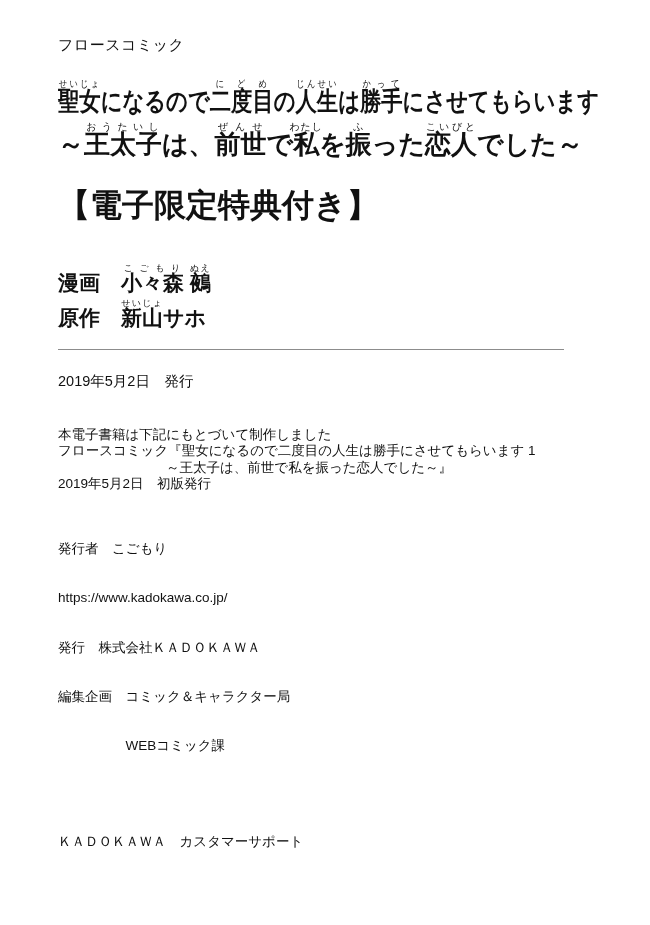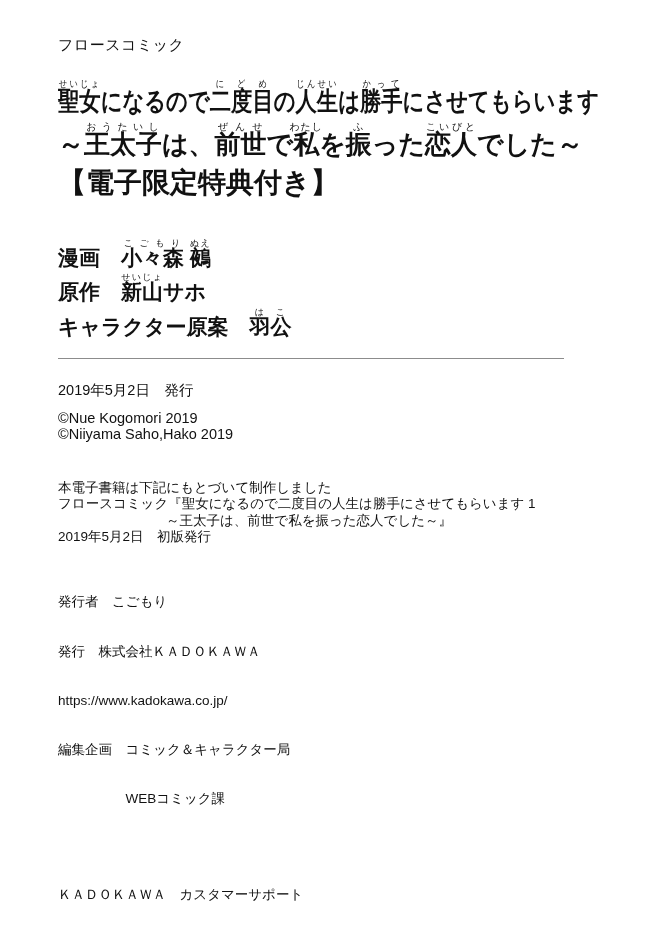--- a/index.html
+++ b/index.html
@@ -30,24 +30,24 @@
   .title-line.condensed {
     transform: scaleX(0.82);
     transform-origin: 0 50%;
   }
   .title-line rt, .credit-line rt {
     font-weight: 500;
     letter-spacing: 1px;
   }
   .title-line rt { font-size: 10px; }
   .edition-note {
-    font-size: 28px;
+    font-size: 32px;
     font-weight: 700;
     line-height: 1.35;
-    margin-top: 0;
+    margin-top: 20px;
   }
   .credits-block { margin-top: 36px; }
   .credit-line {
     font-size: 21px;
     font-weight: 700;
     line-height: 1.36;
   }
   .credit-line rt { font-size: 9px; }
   .divider {
     border: none;
@@ -80,35 +80,33 @@
 
   <div class="title-block">
     <div class="title-line condensed"><ruby>聖女<rt>せいじょ</rt></ruby>になるので<ruby>二度目<rt>にどめ</rt></ruby>の<ruby>人生<rt>じんせい</rt></ruby>は<ruby>勝手<rt>かって</rt></ruby>にさせてもらいます 1</div>
     <div class="title-line">～<ruby>王太子<rt>おうたいし</rt></ruby>は、<ruby>前世<rt>ぜんせ</rt></ruby>で<ruby>私<rt>わたし</rt></ruby>を<ruby>振<rt>ふ</rt></ruby>った<ruby>恋人<rt>こいびと</rt></ruby>でした～</div>
     <div class="edition-note">【電子限定特典付き】</div>
   </div>
 
   <div class="credits-block">
     <div class="credit-line">漫画　<ruby>小々森<rt>こごもり</rt></ruby> <ruby>鵺<rt>ぬえ</rt></ruby></div>
     <div class="credit-line">原作　<ruby>新山<rt>せいじょ</rt></ruby>サホ</div>
-    <div class="credit-line">キャラクター原案　<ruby>羽公<rt>はこ</rt></ruby></div>
   </div>
 
   <hr class="divider">
 
   <div class="meta date-line">2019年5月2日　発行</div>
 
-  <div class="meta copyright-block"><div>©Nue Kogomori 2019</div><div>©Niiyama Saho,Hako 2019</div></div>
 
   <div class="block source-block"><div>本電子書籍は下記にもとづいて制作しました</div><div>フロースコミック『聖女になるので二度目の人生は勝手にさせてもらいます 1</div><div>　　　　　　　　～王太子は、前世で私を振った恋人でした～』</div><div>2019年5月2日　初版発行</div></div>
 
   <div class="block publisher-block">
     <div>発行者　こごもり</div>
+    <div>https://www.kadokawa.co.jp/</div>
     <div>発行　株式会社ＫＡＤＯＫＡＷＡ</div>
-    <div>https://www.kadokawa.co.jp/</div>
     <div>編集企画　コミック＆キャラクター局</div>
     <div>　　　　　WEBコミック課</div>
   </div>
 
   <div class="block support-block">
     <div>ＫＡＤＯＫＡＷＡ　カスタマーサポート</div>
     
   </div>
 
 </div>

